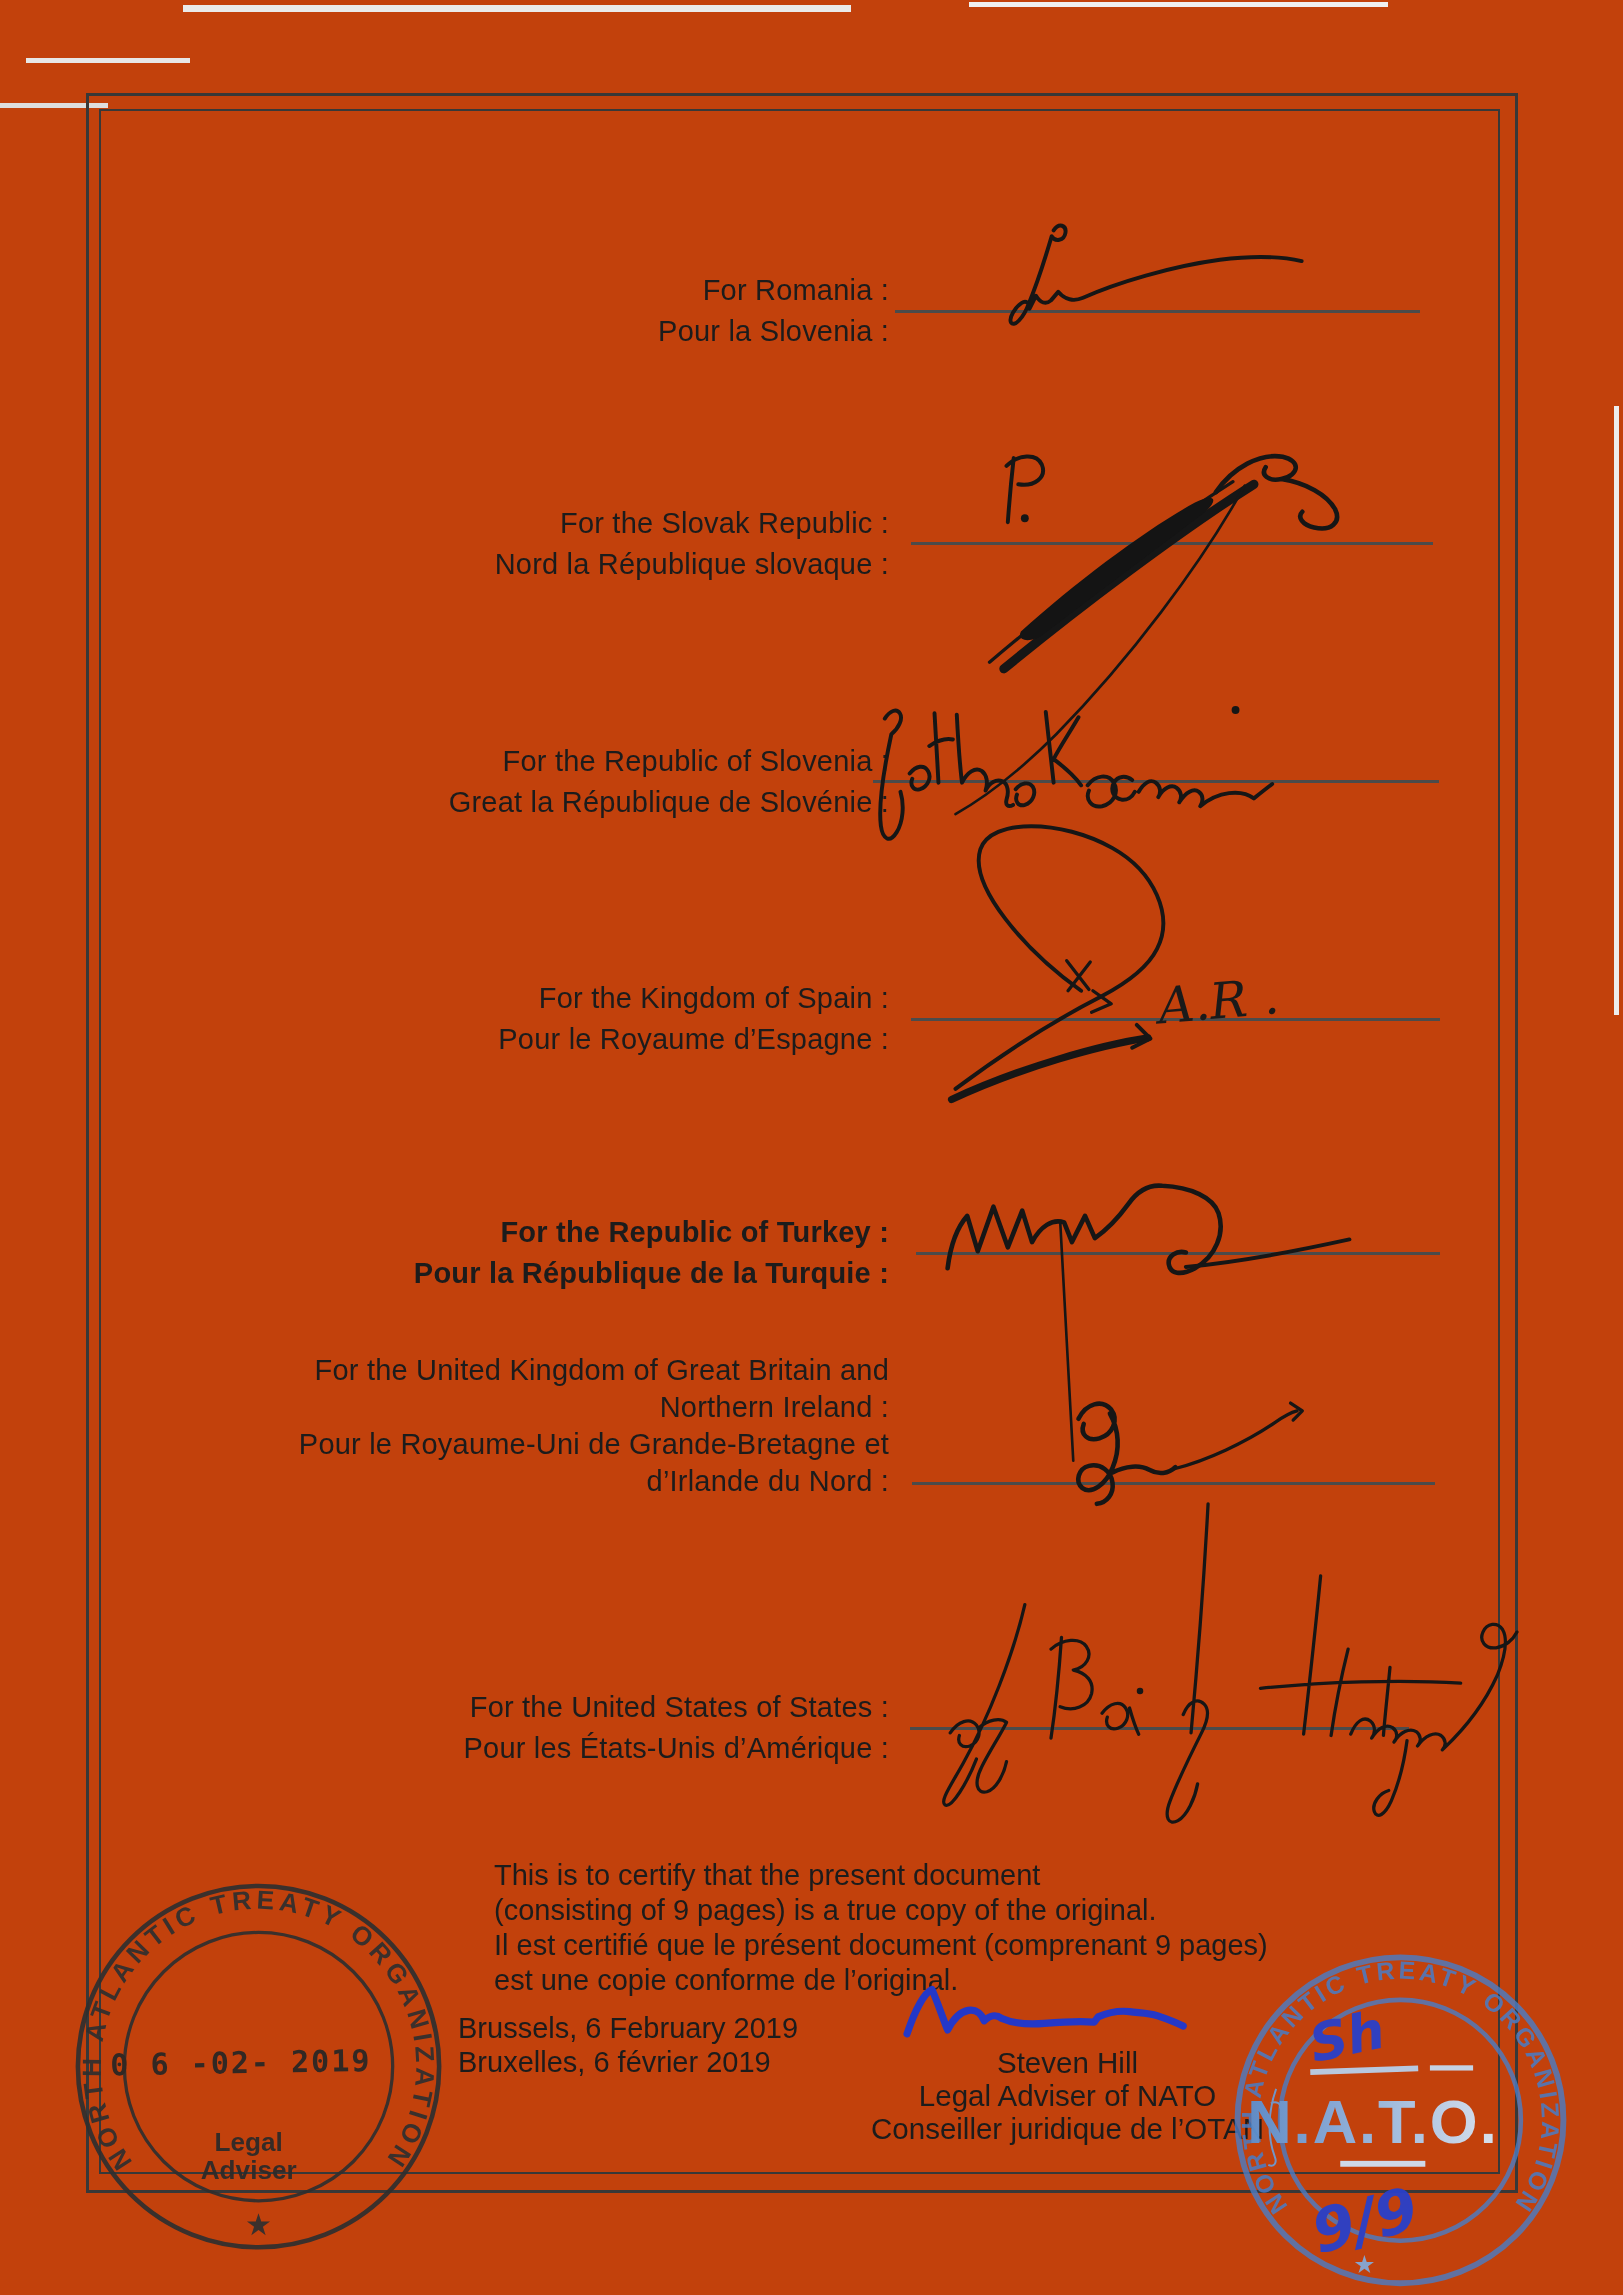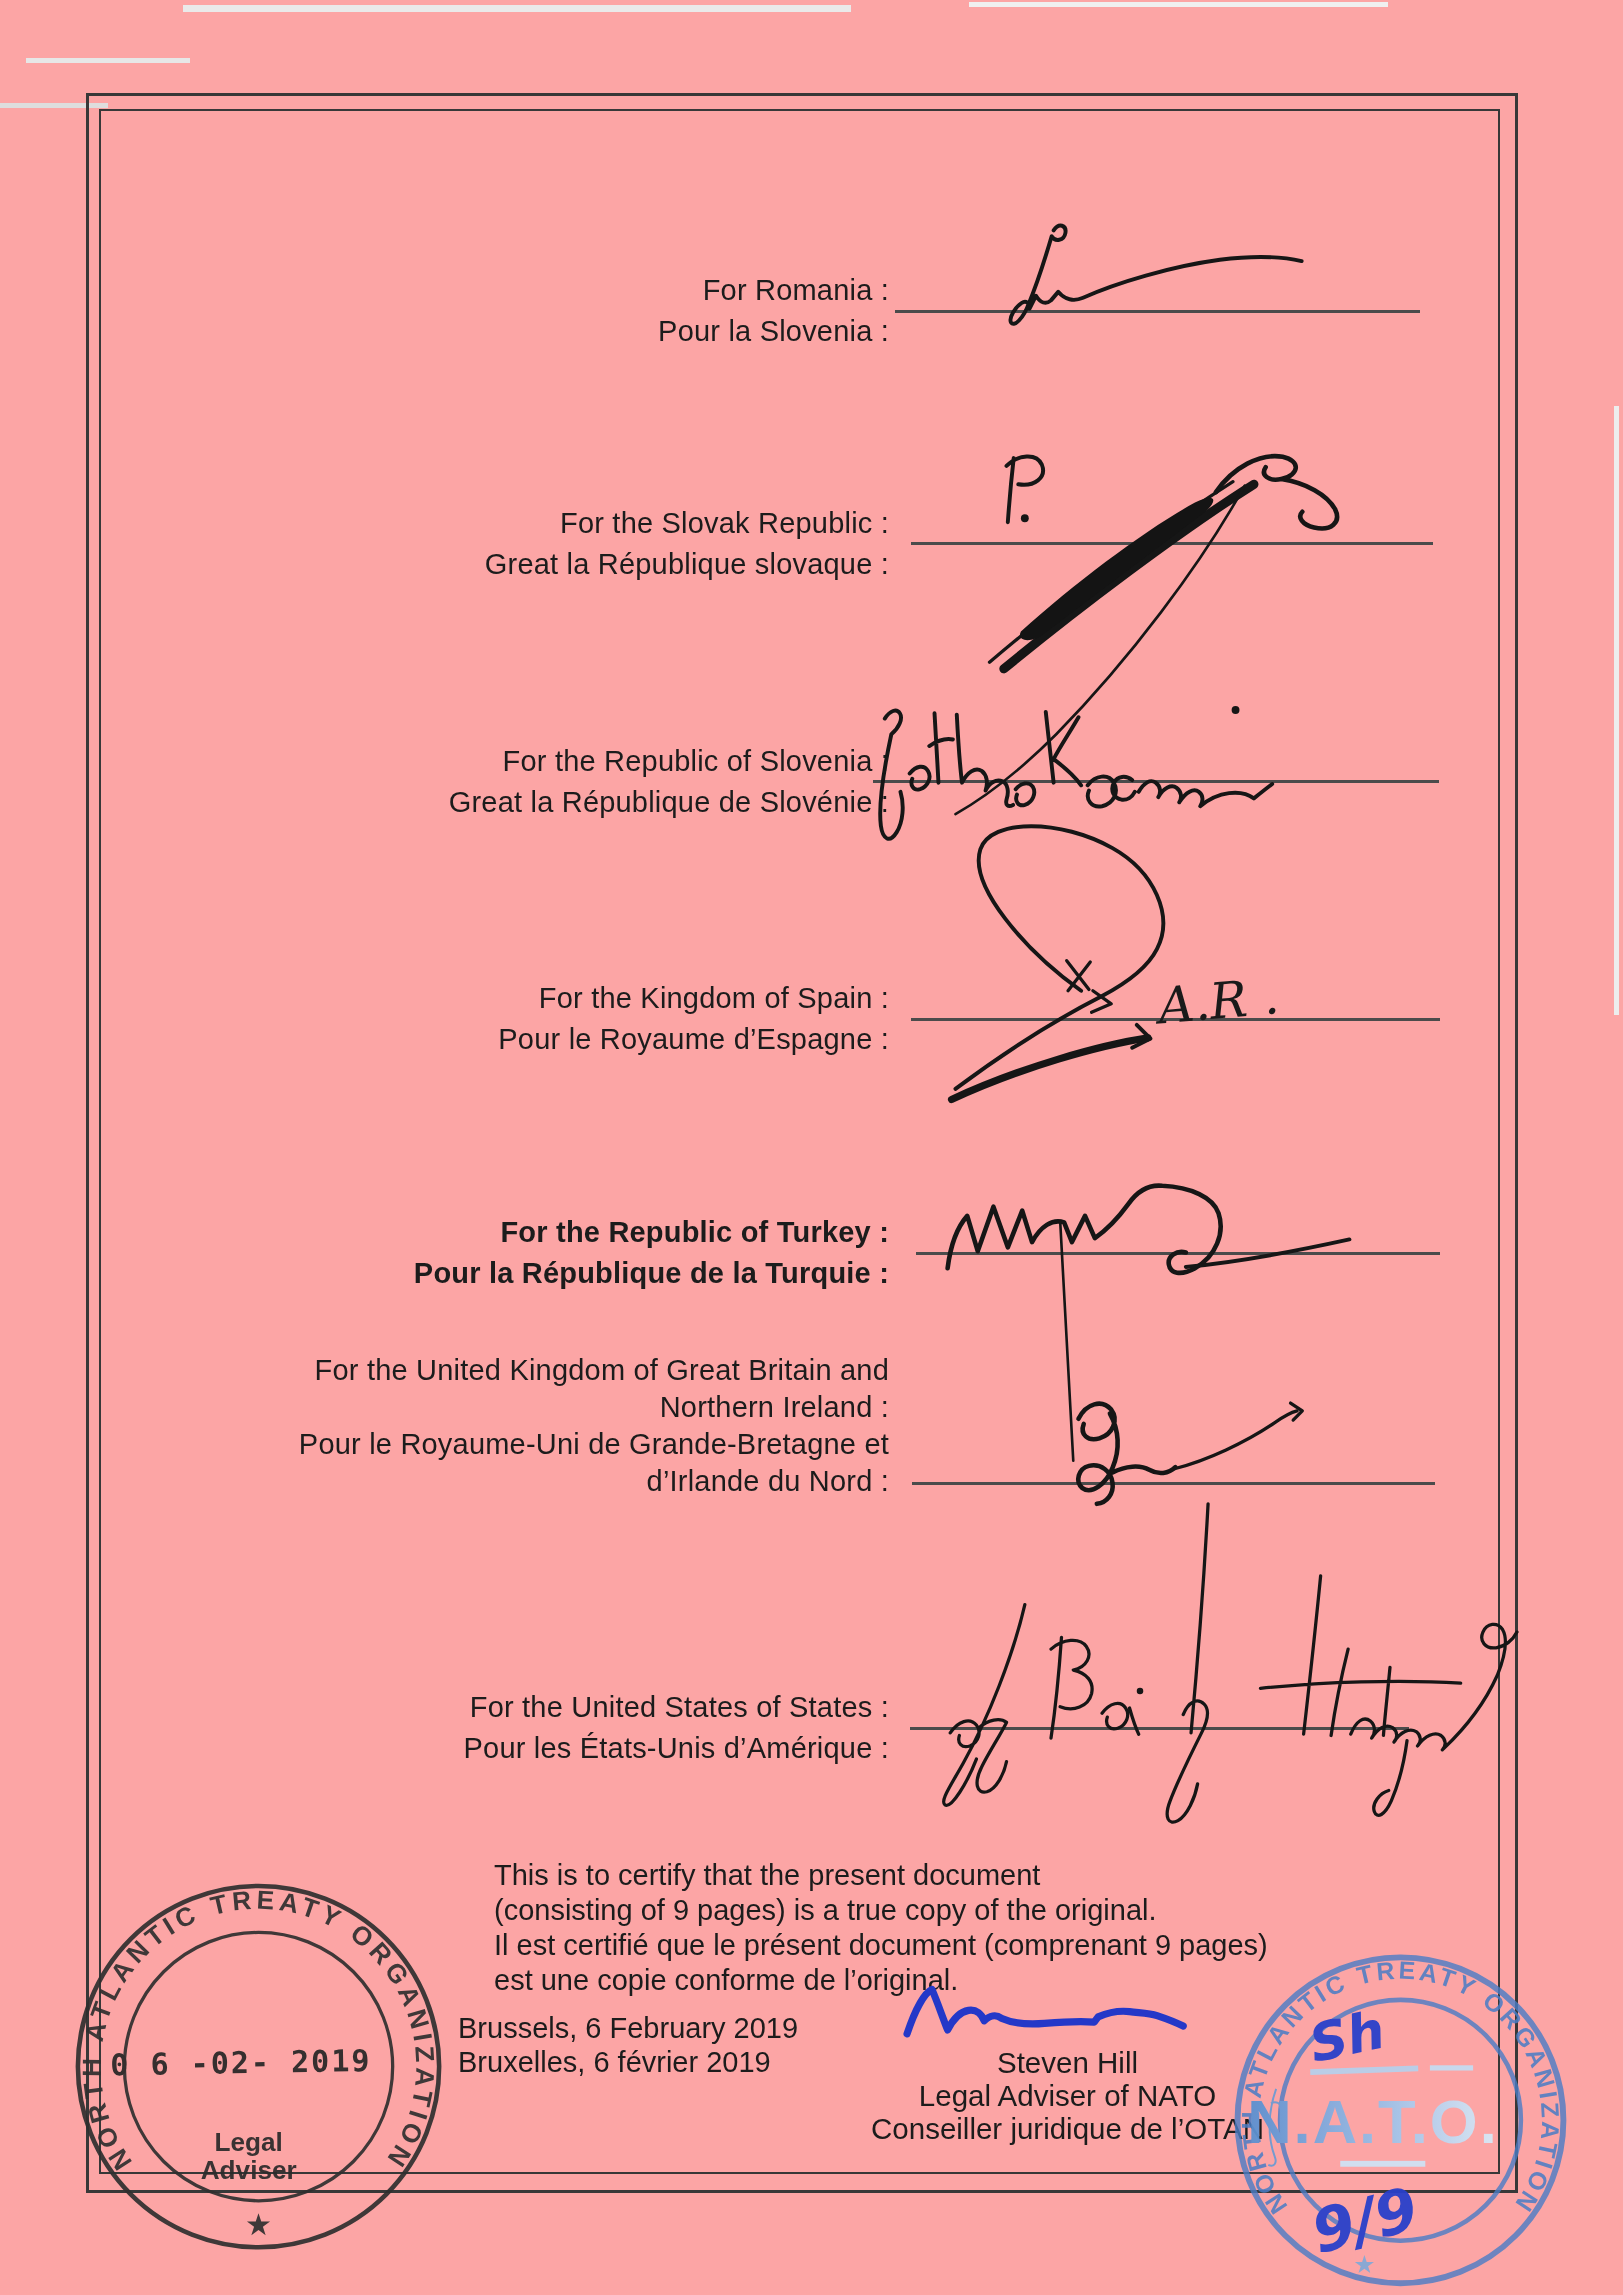--- a/index.html
+++ b/index.html
@@ -1,17 +1,17 @@
 <!DOCTYPE html>
 <html style="font-size:10.5px"><head>
 <meta charset="utf-8">
 <style>
   html,body{margin:0;padding:0;background:#ffffff;}
   .page{
-    position:relative;width:1623px;height:2295px;background:#fca5a5;overflow:hidden;
+    position:relative;width:1623px;height:2295px;background:#c2410c;overflow:hidden;
     font-family:"Liberation Sans","DejaVu Sans",sans-serif;color:#1b1b1b;
   }
   .artifact{position:absolute;}
   .frame{position:absolute;border-style:solid;border-color:#383838;}
   .frame.outer{left:86px;top:93px;width:1426px;height:2094px;border-width:3.3px;}
   .frame.inner{left:99px;top:109px;width:1397px;height:2061px;border-width:2.6px;}
   .labels{position:absolute;left:0;width:889px;text-align:right;font-size:29px;line-height:41px;color:#1c1c1c;letter-spacing:0.2px;}
   .sig-line{position:absolute;height:2.6px;background:#4b4b4b;}
   .cert{position:absolute;left:458px;top:1858px;width:851px;font-size:29px;line-height:35px;text-align:left;color:#1c1c1c;margin-left:36px;}
   .dates{position:absolute;left:458px;top:2011px;width:458px;font-size:29px;line-height:34px;text-align:left;color:#1c1c1c;}
@@ -33,21 +33,21 @@
 
   <div class="frame outer"></div>
   <div class="frame inner"></div>
 
   <div class="labels" style="top:270px;">
     <div>For Romania :</div>
     <div>Pour la Slovenia :</div>
   </div>
   <div class="labels" style="top:503px;">
     <div>For the Slovak Republic :</div>
-    <div>Great la République slovaque :</div>
+    <div>Nord la République slovaque :</div>
   </div>
   <div class="labels" style="top:741px;line-height:41px;">
     <div>For the Republic of Slovenia :</div>
     <div>Great la République de Slovénie :</div>
   </div>
   <div class="labels" style="top:978px;line-height:41px;">
     <div>For the Kingdom of Spain :</div>
     <div>Pour le Royaume d’Espagne :</div>
   </div>
   <div class="labels" style="top:1212px;line-height:41px;font-weight:bold;">

